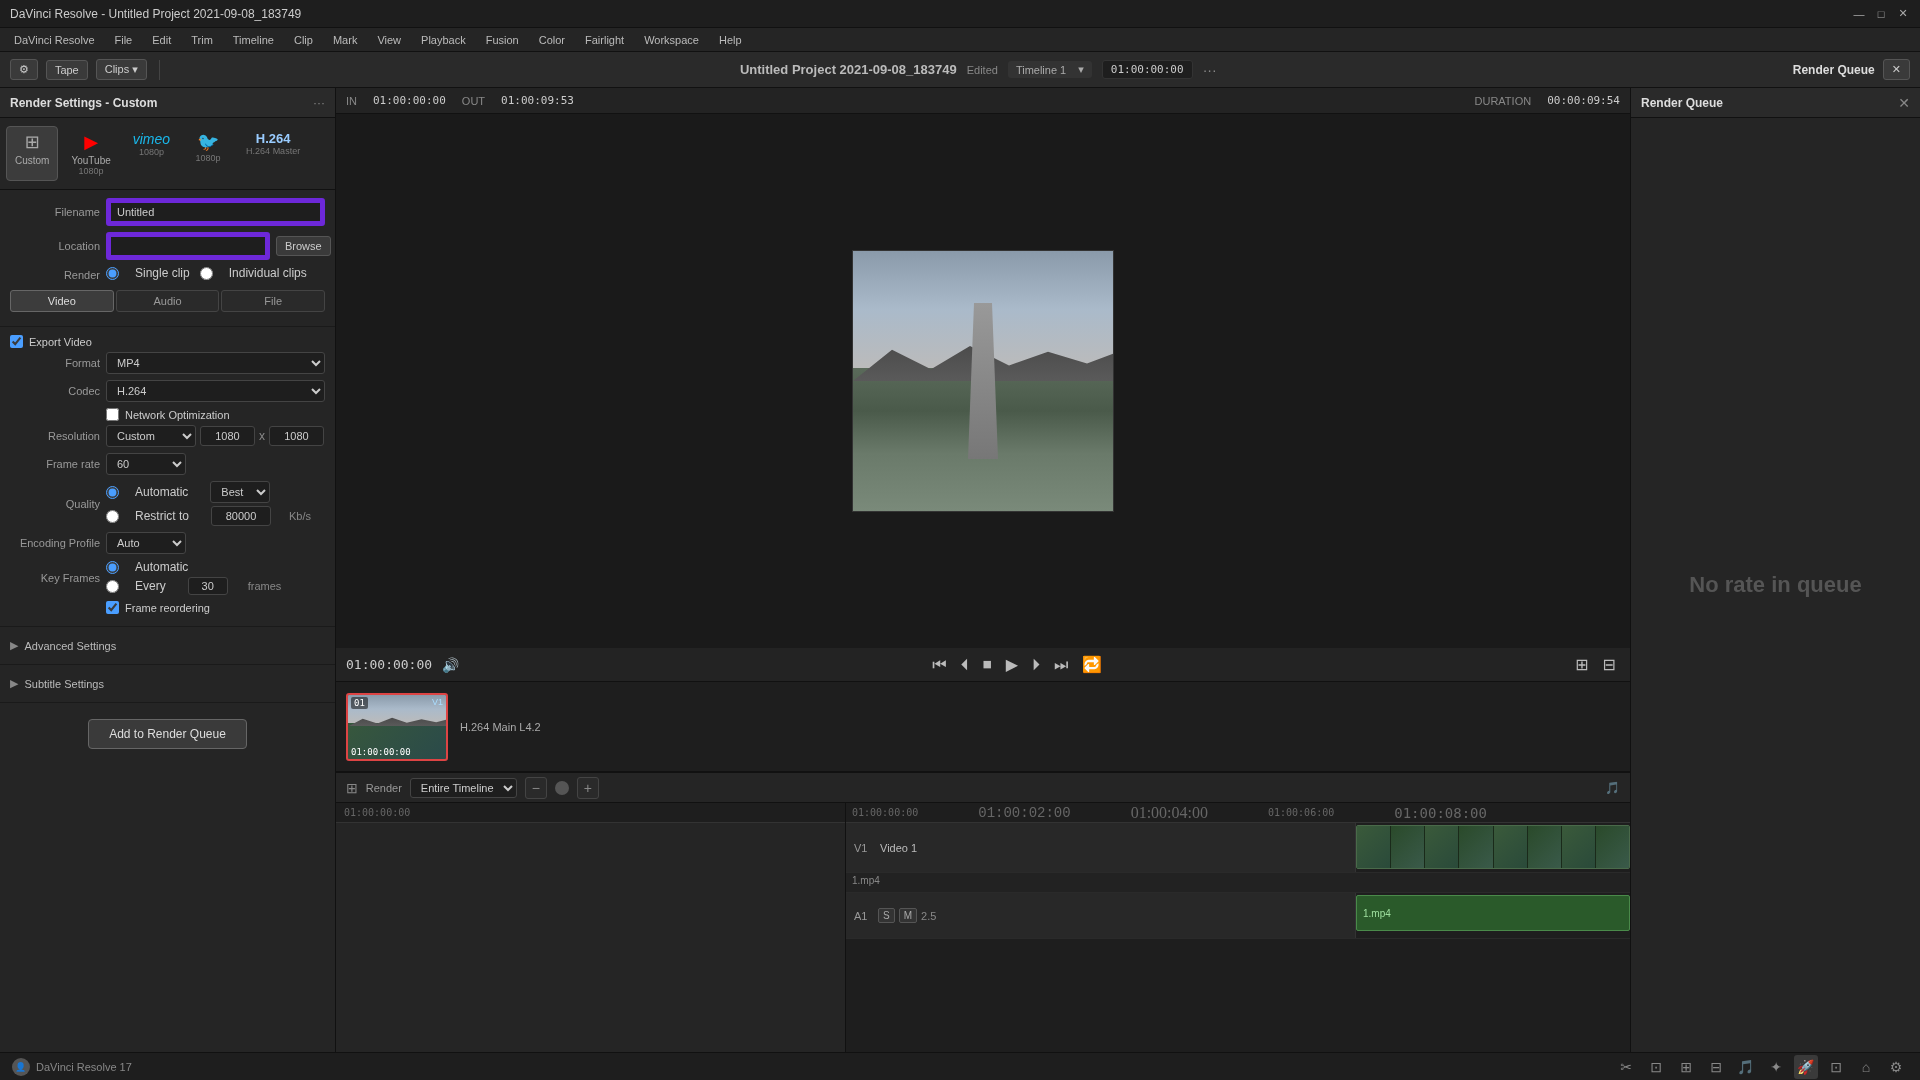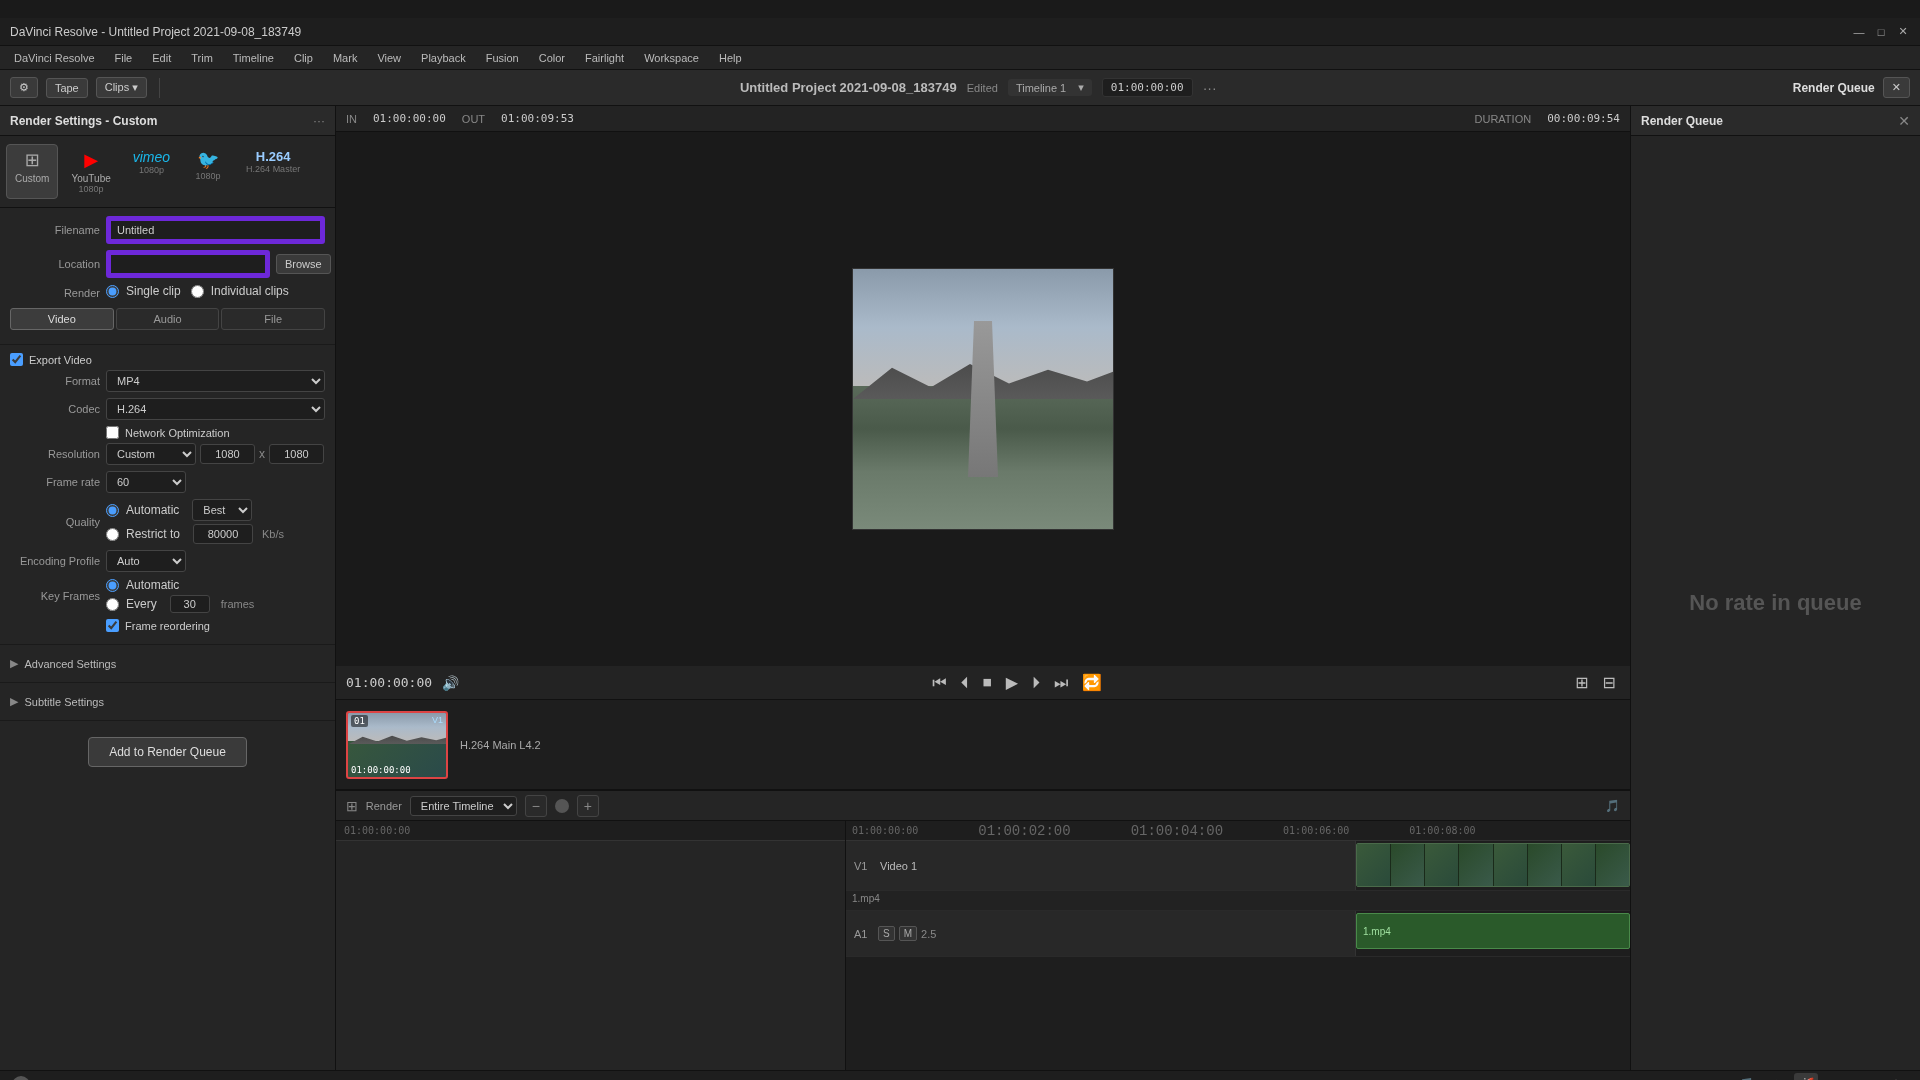--- a/index.html
+++ b/index.html
@@ -15,21 +15,20 @@
 
     
     #title-bar {
       background: #1e1e1e;
       height: 28px;
       display: flex;
       align-items: center;
       justify-content: space-between;
       padding: 0 10px;
       border-bottom: 1px solid #111;
-      margin-top: 18px;
     }
     #title-bar .win-controls { display: flex; gap: 8px; }
     #title-bar .win-controls span {
       width: 14px; height: 14px; display: inline-flex; align-items: center; justify-content: center; cursor: pointer; color: #aaa; font-size: 11px;
     }
 
     
     #menu-bar {
       background: #252525;
       height: 24px;
@@ -139,21 +138,21 @@
     .form-btn {
       background: #3a3a3a;
       border: 1px solid #555;
       border-radius: 3px;
       color: #ccc;
       padding: 3px 8px;
       cursor: pointer;
       font-size: 11px;
     }
     .radio-row { display: flex; align-items: center; gap: 10px; margin-bottom: 4px; }
-    .radio-item { display: flex; align-items: center; gap: 7px; cursor: pointer; }
+    .radio-item { display: flex; align-items: center; gap: 16px; cursor: pointer; }
     .radio-item input[type="radio"] { accent-color: #4a9eff; }
 
     
     .tab-row {
       display: flex;
       gap: 2px;
       margin: 6px 0;
     }
     .tab-btn {
       flex: 1;
@@ -857,23 +856,23 @@
           <div style="height:20px; background:#1e1e1e; border-bottom:1px solid #333; display:flex; align-items:center; padding:0 8px;">
             <span style="font-family:monospace; font-size:10px; color:#666;">01:00:00:00</span>
           </div>
         </div>
 
         <div id="timeline-tracks">
 
           <div id="timeline-ruler" style="height:20px; background:#1e1e1e; border-bottom:1px solid #333; position:relative; display:flex; align-items:center; padding:0 6px; gap:60px;">
             <span style="font-family:monospace; font-size:10px; color:#666;">01:00:00:00</span>
             <span style="font-family:Liberation Mono, monospace; font-size:14px; color:#666;">01:00:02:00</span>
-            <span style="font-family:Liberation Mono, monospace; font-size:14px; color:#666;">01:00:04:00</span>
+            <span style="font-family:Liberation Serif, serif; font-size:16px; color:#666;">01:00:04:00</span>
             <span style="font-family:monospace; font-size:10px; color:#666;">01:00:06:00</span>
-            <span style="font-family:monospace; font-size:10px; color:#666;">01:00:08:00</span>
+            <span style="font-family:monospace; font-size:14px; color:#666;">01:00:08:00</span>
           </div>
 
           <div class="track-row">
             <div class="track-header">
               <span style="color:#999; font-size:11px; min-width:20px;">V1</span>
               <span class="track-name">Video 1</span>
             </div>
             <div class="track-content">
               <div class="clip-strip">
                 <div class="clip-strip-segment"></div>

